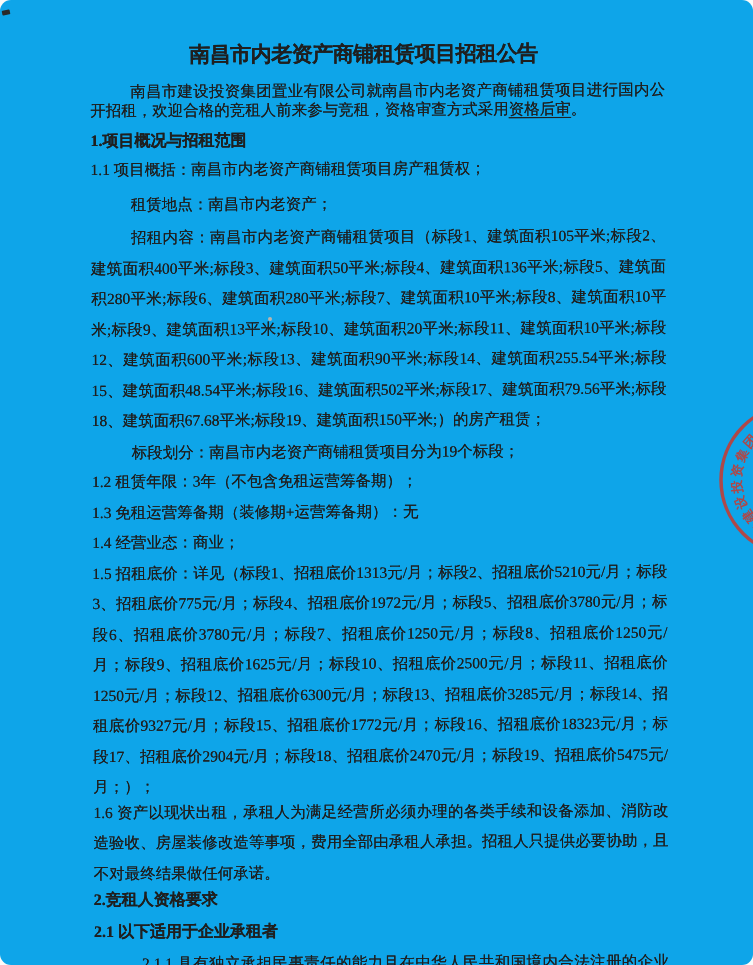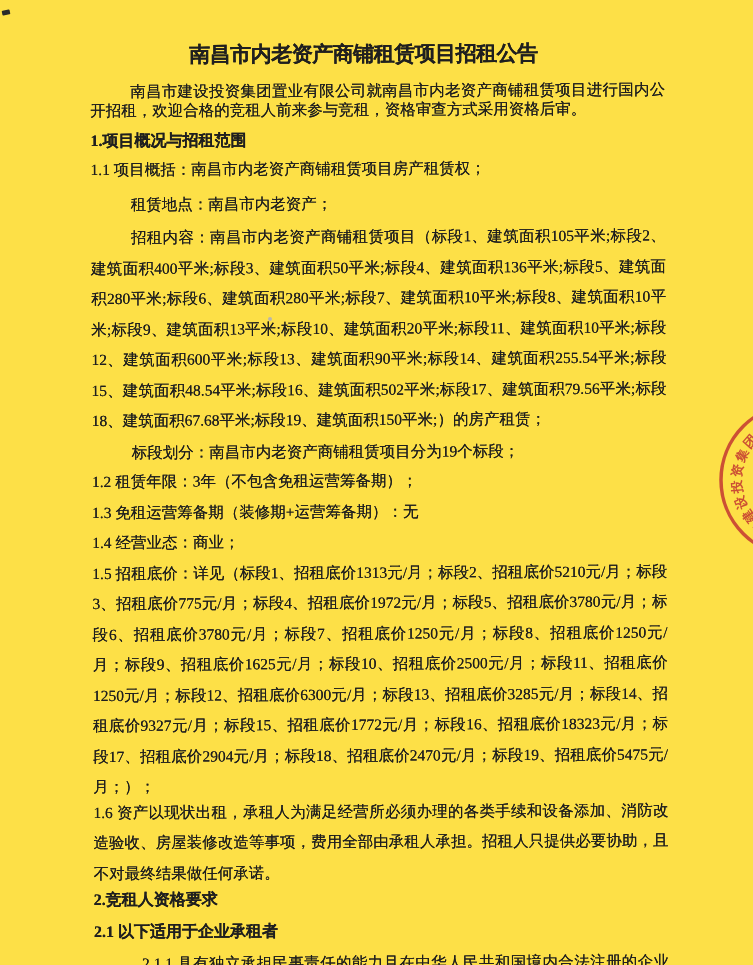--- a/index.html
+++ b/index.html
@@ -4,24 +4,25 @@
 <style>
   html, body {
     margin: 0;
     padding: 0;
     background: #fbfaf8;
   }
   .page {
     position: relative;
     width: 753px;
     height: 965px;
-    background: #fde047;
+    background: #0ea5e9;
     overflow: hidden;
     font-family: "Liberation Serif", "DejaVu Serif", serif;
     color: #1f1f1f;
+    border-radius: 11px;
   }
   .content {
     position: absolute;
     left: 90px;
     top: 40px;
     width: 575px;
     transform: rotate(-0.25deg);
     transform-origin: left top;
     text-shadow: 0 0 0.4px currentColor;
   }
@@ -33,21 +34,21 @@
     letter-spacing: -0.5px;
     margin: 0 28px 12px 0;
   }
   .intro {
     font-size: 15.5px;
     line-height: 19px;
     text-align: justify;
     text-indent: 40px;
     margin: 0;
   }
-  .u { text-underline-offset: 3px; }
+  .u { text-decoration: underline; text-underline-offset: 3px; }
   .heading {
     font-size: 16px;
     font-weight: bold;
     line-height: 26px;
     margin: 0;
   }
   .h1 { margin-top: 8px; }
   .h2 { margin-top: -2px; }
   .h21 { margin-top: 6px; }
   .line, .para {

